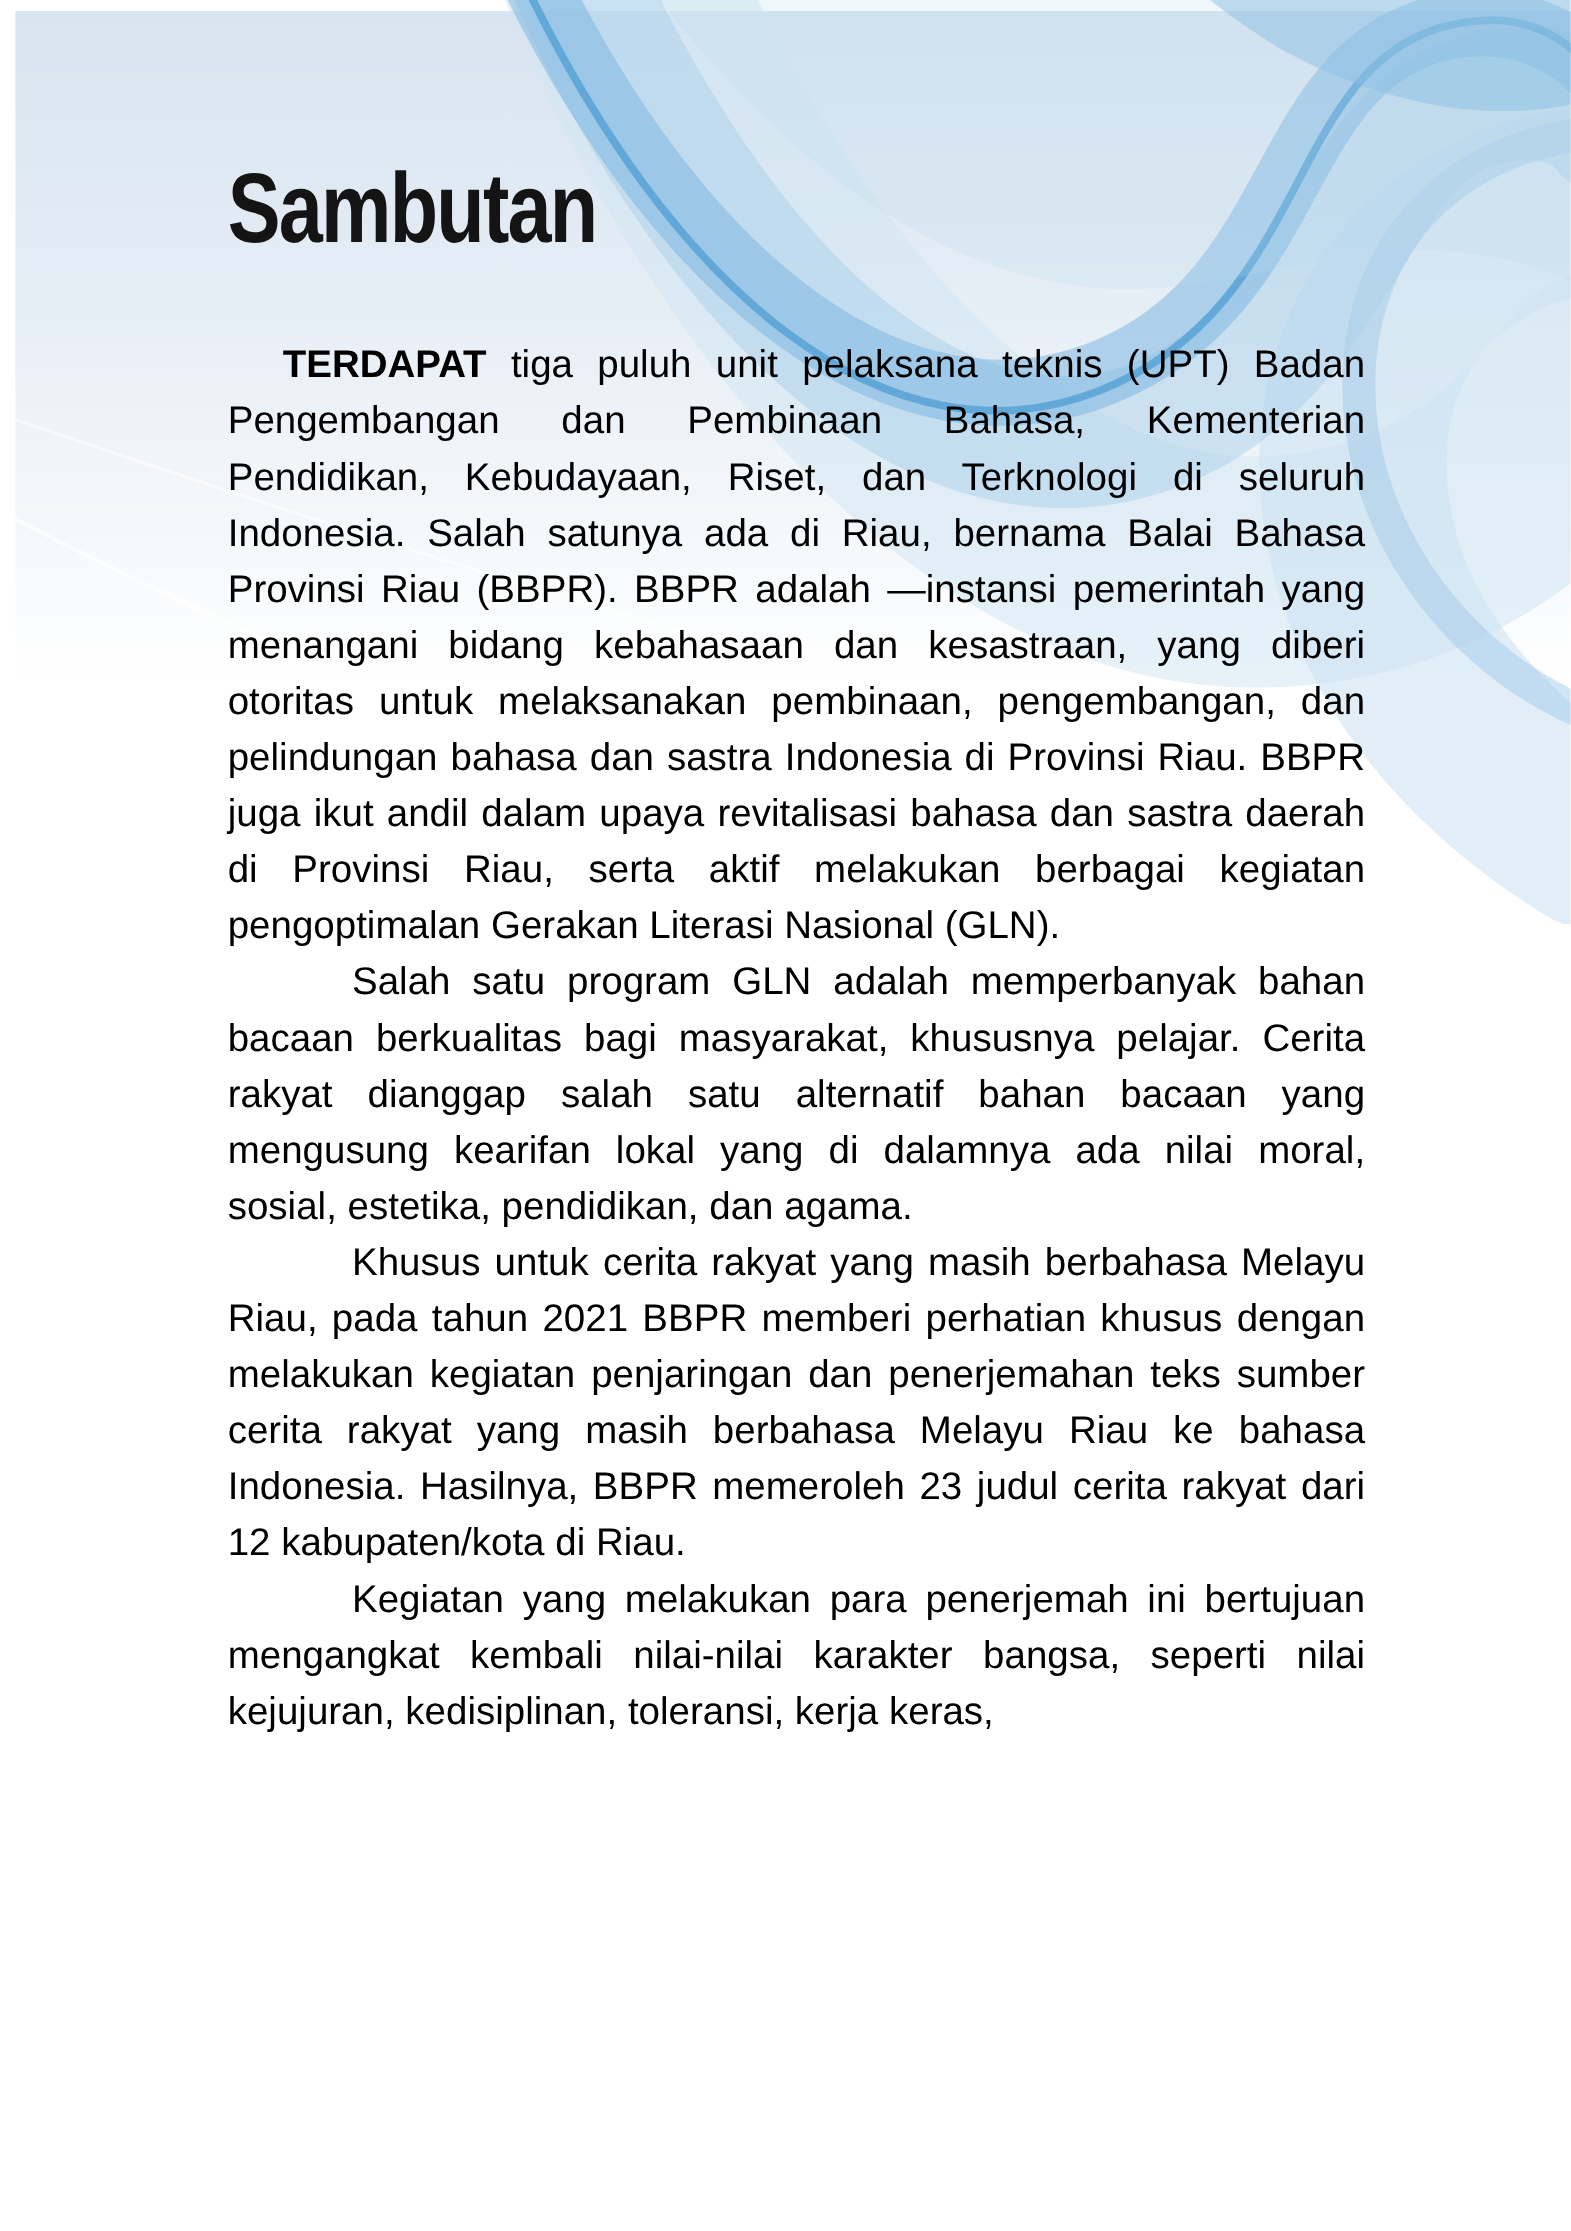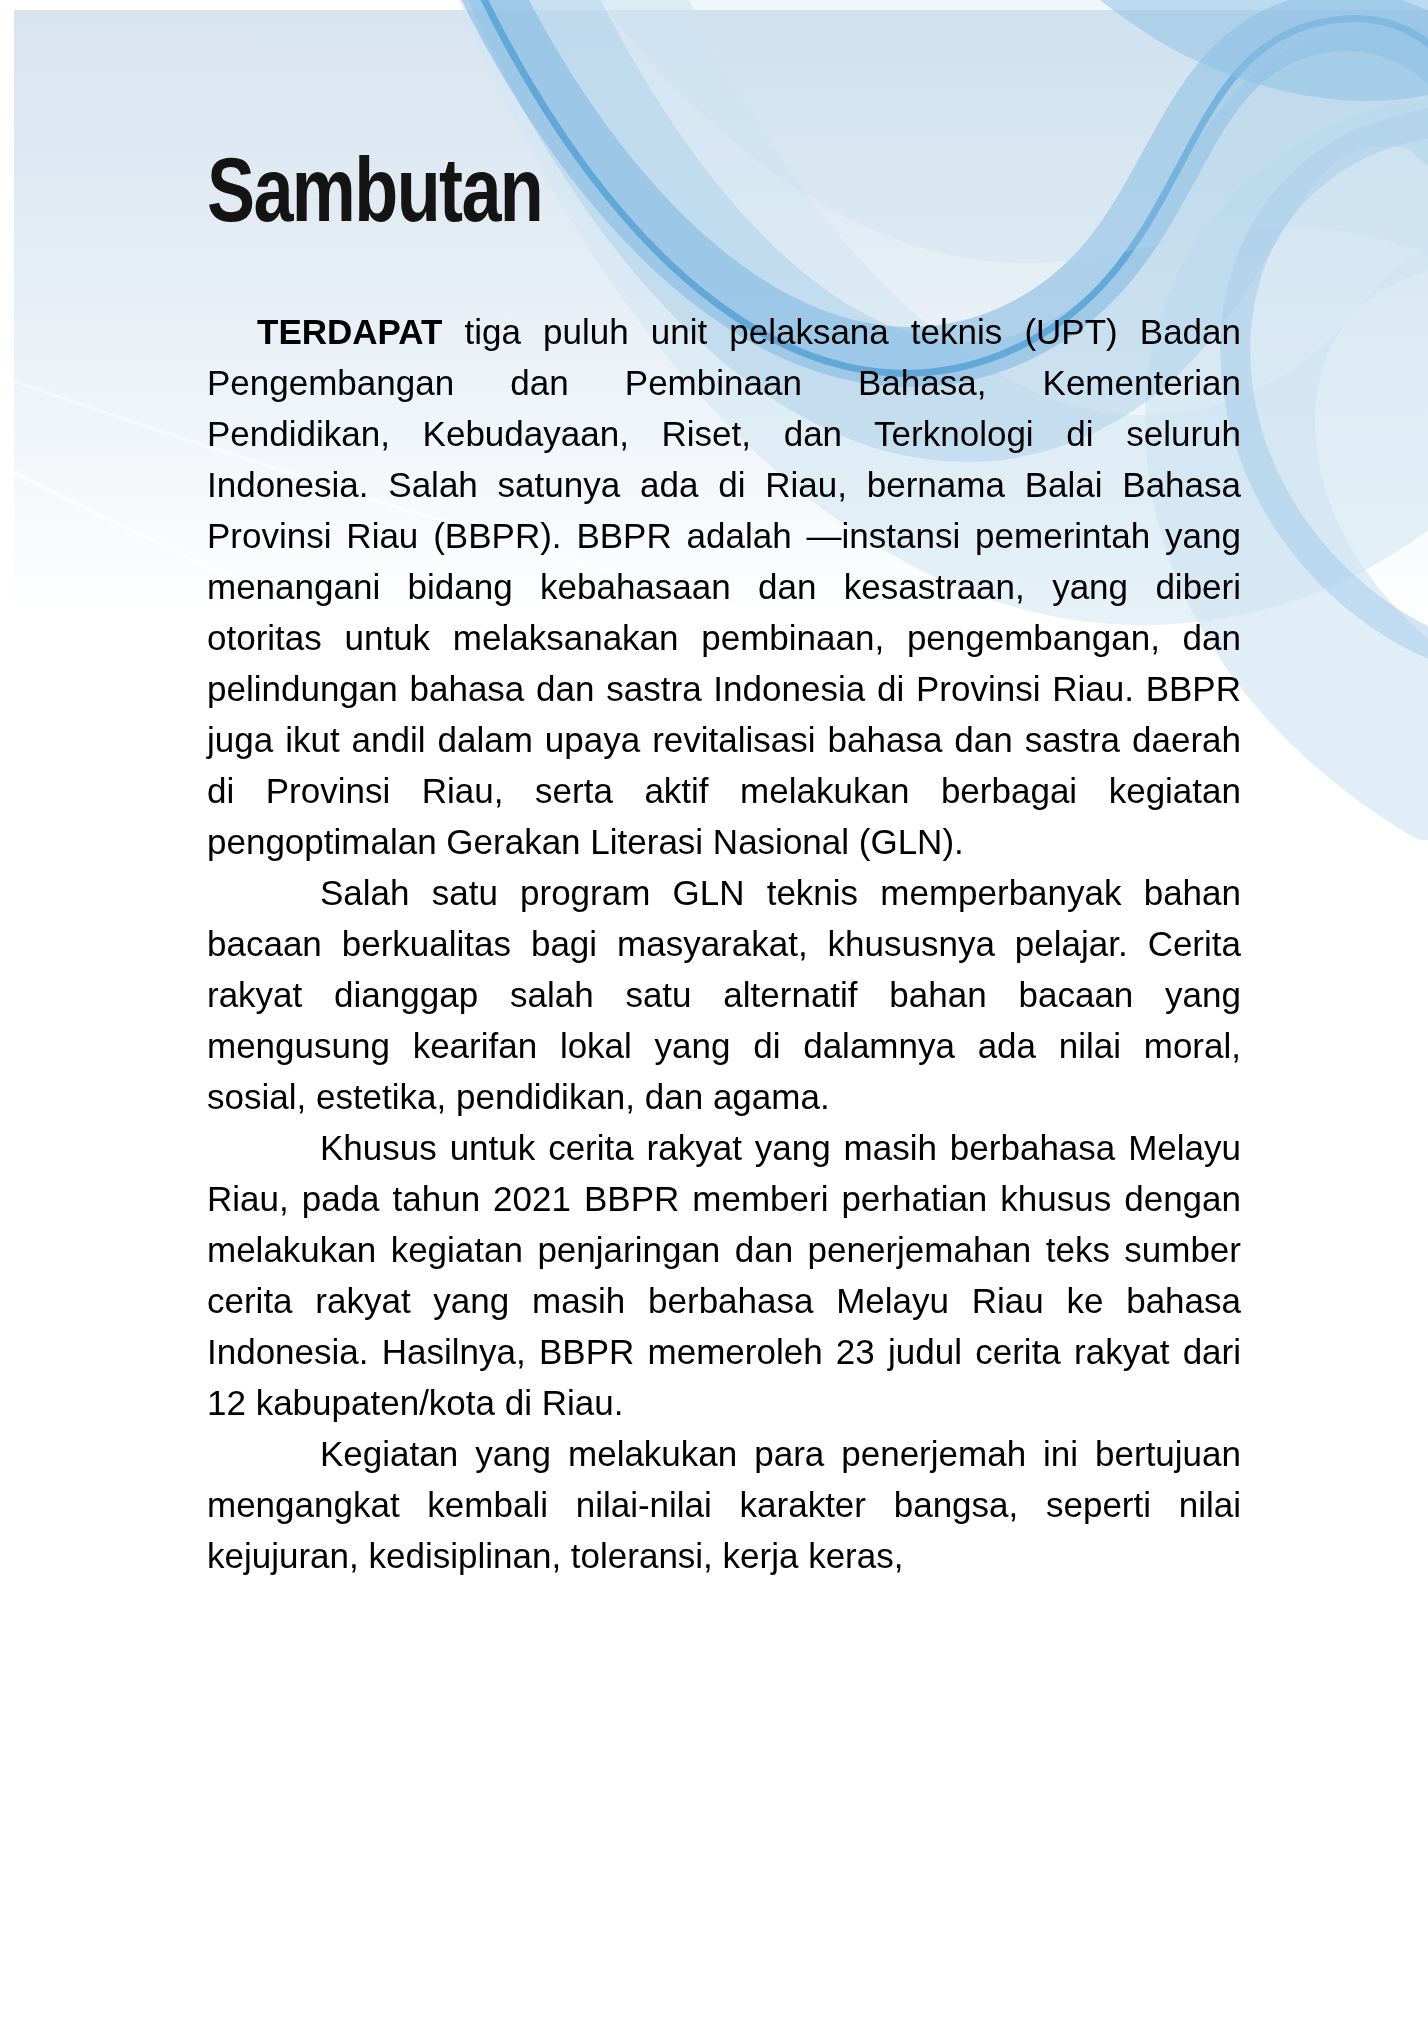--- a/index.html
+++ b/index.html
@@ -102,21 +102,21 @@
     <path d="M600,0 C700,130 840,250 1000,262 C1150,272 1260,185 1428,255 L1428,0 Z" fill="#bcd9ee" opacity="0.22"></path>
 
     <path d="M10,470 C280,610 540,710 880,830" stroke="#ffffff" stroke-width="4" fill="none" opacity="0.6"></path>
     <path d="M10,380 C300,480 560,560 920,660" stroke="#ffffff" stroke-width="3" fill="none" opacity="0.5"></path>
   </svg>
 
   <h1 class="page-title">Sambutan</h1>
 
   <div class="body-text">
     <p class="p-lead-indent"><strong class="lead-bold">TERDAPAT</strong> <span>tiga puluh unit pelaksana teknis (UPT) Badan Pengembangan dan Pembinaan Bahasa, Kementerian Pendidikan, Kebudayaan, Riset, dan Terknologi di seluruh Indonesia. Salah satunya ada di Riau, bernama Balai Bahasa Provinsi Riau (BBPR). BBPR adalah —instansi pemerintah yang menangani bidang kebahasaan dan kesastraan, yang diberi otoritas untuk melaksanakan pembinaan, pengembangan, dan pelindungan bahasa dan sastra Indonesia di Provinsi Riau. BBPR juga ikut andil dalam upaya revitalisasi bahasa dan sastra daerah di Provinsi Riau, serta aktif melakukan berbagai kegiatan pengoptimalan Gerakan Literasi Nasional (GLN).</span></p>
-    <p class="p-indent">Salah satu program GLN teknis memperbanyak bahan bacaan berkualitas bagi masyarakat, khususnya pelajar. Cerita rakyat dianggap salah satu alternatif bahan bacaan yang mengusung kearifan lokal yang di dalamnya ada nilai moral, sosial, estetika, pendidikan, dan agama.</p>
+    <p class="p-indent">Salah satu program GLN adalah memperbanyak bahan bacaan berkualitas bagi masyarakat, khususnya pelajar. Cerita rakyat dianggap salah satu alternatif bahan bacaan yang mengusung kearifan lokal yang di dalamnya ada nilai moral, sosial, estetika, pendidikan, dan agama.</p>
     <p class="p-indent">Khusus untuk cerita rakyat yang masih berbahasa Melayu Riau, pada tahun 2021 BBPR memberi perhatian khusus dengan melakukan kegiatan penjaringan dan penerjemahan teks sumber cerita rakyat yang masih berbahasa Melayu Riau ke bahasa Indonesia. Hasilnya, BBPR memeroleh 23 judul cerita rakyat dari 12 kabupaten/kota di Riau.</p>
     <p class="p-indent">Kegiatan yang melakukan para penerjemah ini bertujuan mengangkat kembali nilai-nilai karakter bangsa, seperti nilai kejujuran, kedisiplinan, toleransi, kerja keras,</p>
   </div>
 
   <div class="page-badge">
     <div class="badge-gray-circle"></div>
     <div class="badge-black-circle">
       <span class="badge-page-number">iii</span>
     </div>
   </div>

